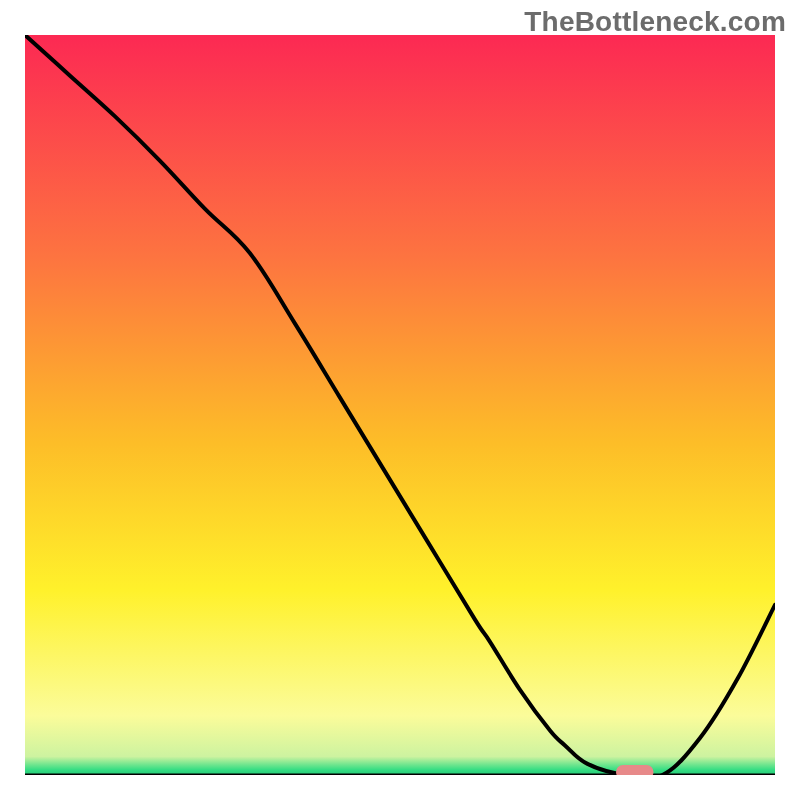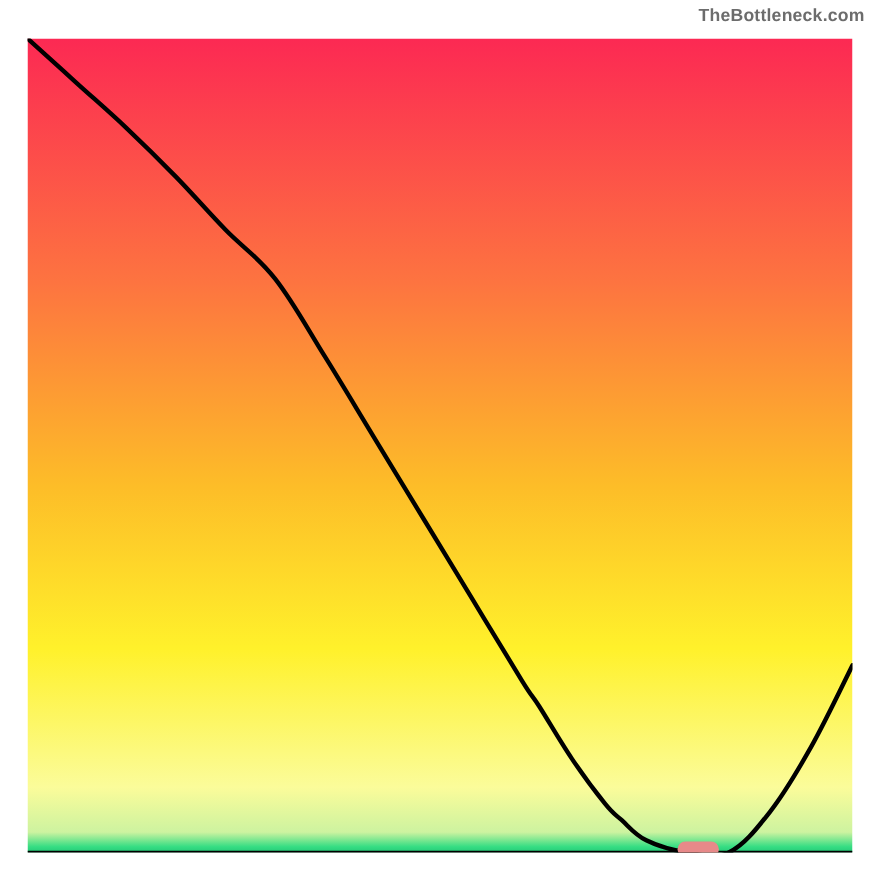--- a/index.html
+++ b/index.html
@@ -14,21 +14,21 @@
   .wrap {
     position: relative;
     width: 800px;
     height: 800px;
   }
   .watermark {
     position: absolute;
     top: 6px;
     right: 14px;
     color: #6c6c6c;
-    font-size: 16px;
+    font-size: 28px;
     font-weight: 600;
     letter-spacing: 0.2px;
     z-index: 5;
   }
   .plot-area {
     position: absolute;
     left: 25px;
     top: 35px;
     width: 750px;
     height: 740px;

